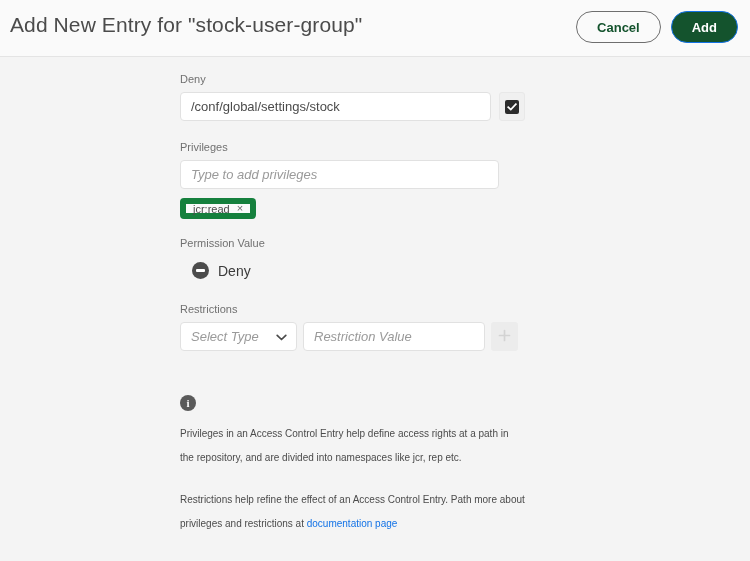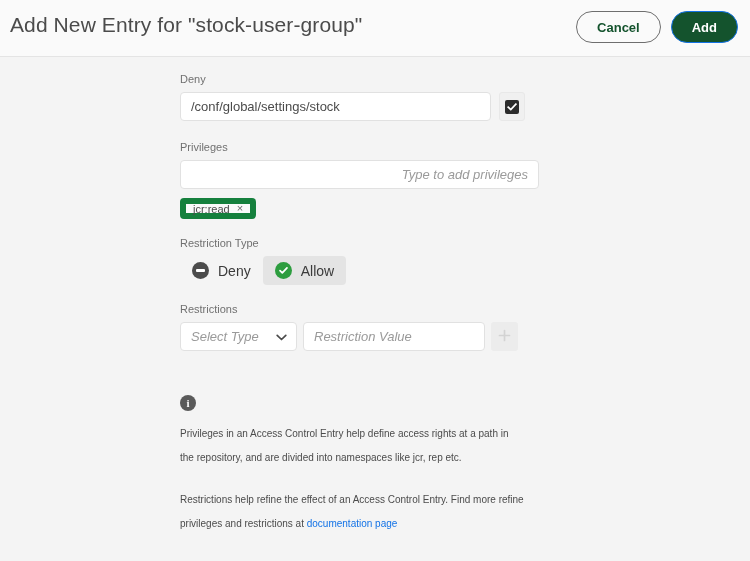--- a/index.html
+++ b/index.html
@@ -128,21 +128,21 @@
     width: 14px;
     height: 14px;
     background: #2c2c2c;
     border-radius: 2px;
     display: flex;
     align-items: center;
     justify-content: center;
   }
   .checkbox-box svg { display: block; }
 
-  .privileges-input { width: 359px; text-align: right; }
+  .privileges-input { width: 319px; }
 
   .tag {
     display: inline-flex;
     align-items: center;
     gap: 7px;
     border: 6px solid #15803d;
     border-radius: 4px;
     background: #fafafa;
     height: 21px;
     padding: 0 7px;
@@ -305,35 +305,27 @@
         <span class="tag">
           <span>jcr:read</span>
           <span class="tag-remove">×</span>
         </span>
       </div>
     </div>
 
     <div class="spacer-18"></div>
 
     <div class="group">
-      <div class="field-label">Restriction Type</div>
+      <div class="field-label">Permission Value</div>
       <div class="perm-row">
         <div class="perm-opt">
           <span class="icon-circle icon-deny">
             <span class="deny-bar"></span>
           </span>
           <span>Deny</span>
-        </div>
-        <div class="perm-opt selected">
-          <span class="icon-circle icon-allow">
-            <svg width="11" height="11" viewBox="0 0 11 11" aria-hidden="true">
-              <path d="M2 5.6 L4.3 7.9 L9 2.8" fill="none" stroke="#ffffff" stroke-width="1.7" stroke-linecap="round" stroke-linejoin="round"></path>
-            </svg>
-          </span>
-          <span>Allow</span>
         </div>
       </div>
     </div>
 
     <div class="spacer-18"></div>
 
     <div class="group">
       <div class="field-label">Restrictions</div>
       <div class="restr-row">
         <div class="select">
@@ -352,18 +344,18 @@
             </svg>
           </span>
         </div>
       </div>
     </div>
 
     <div class="info-block">
       <div class="info-icon">i</div>
       <div class="info-text">Privileges in an Access Control Entry help define access rights at a path in the repository, and are divided into namespaces like jcr, rep etc.</div>
       <div class="info-text second">
-        <span>Restrictions help refine the effect of an Access Control Entry. Find more refine privileges and restrictions at </span><a class="doc-link" href="#">documentation page</a>
+        <span>Restrictions help refine the effect of an Access Control Entry. Path more about privileges and restrictions at </span><a class="doc-link" href="#">documentation page</a>
       </div>
     </div>
 
   </div>
 </div>
 
 </body></html>

